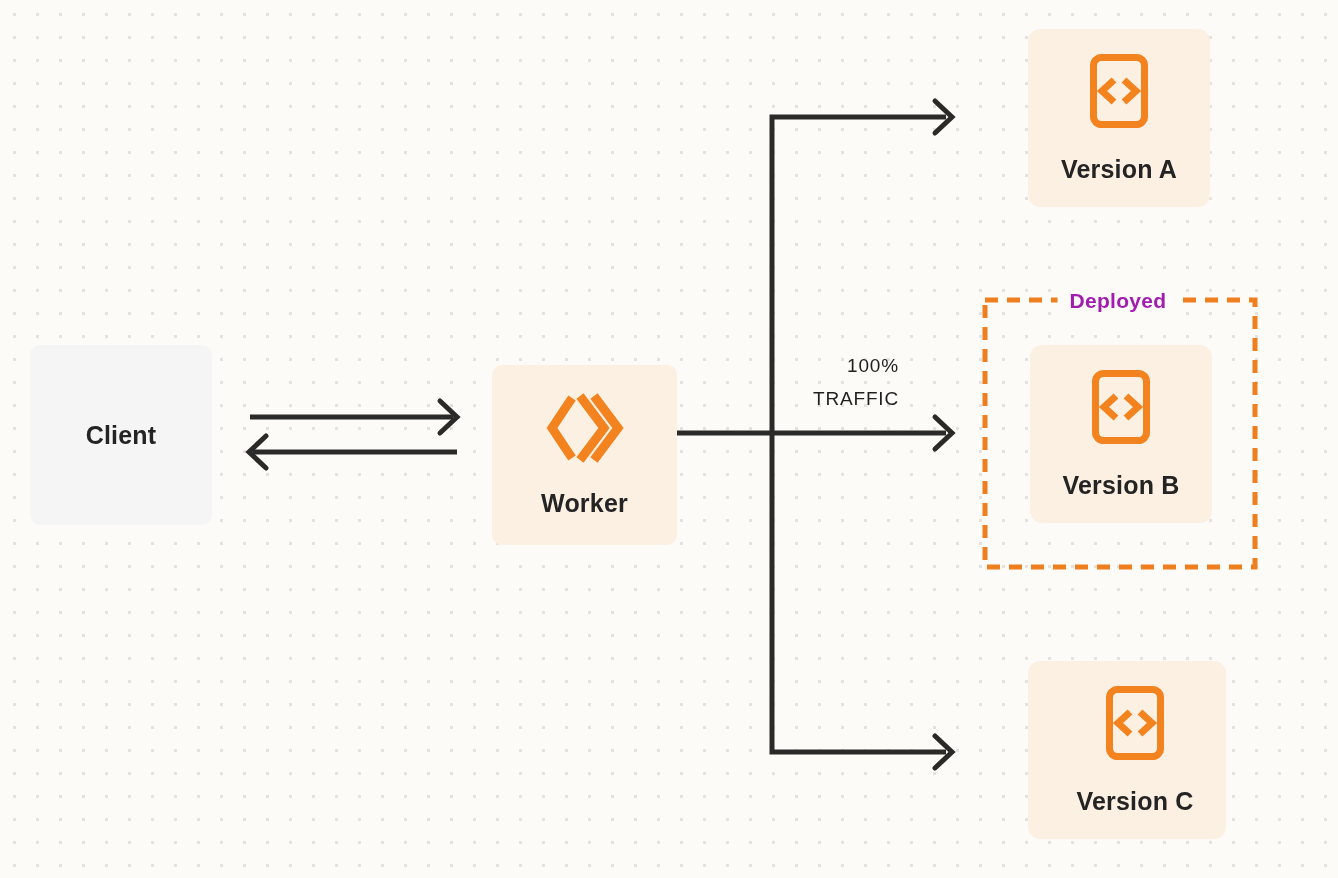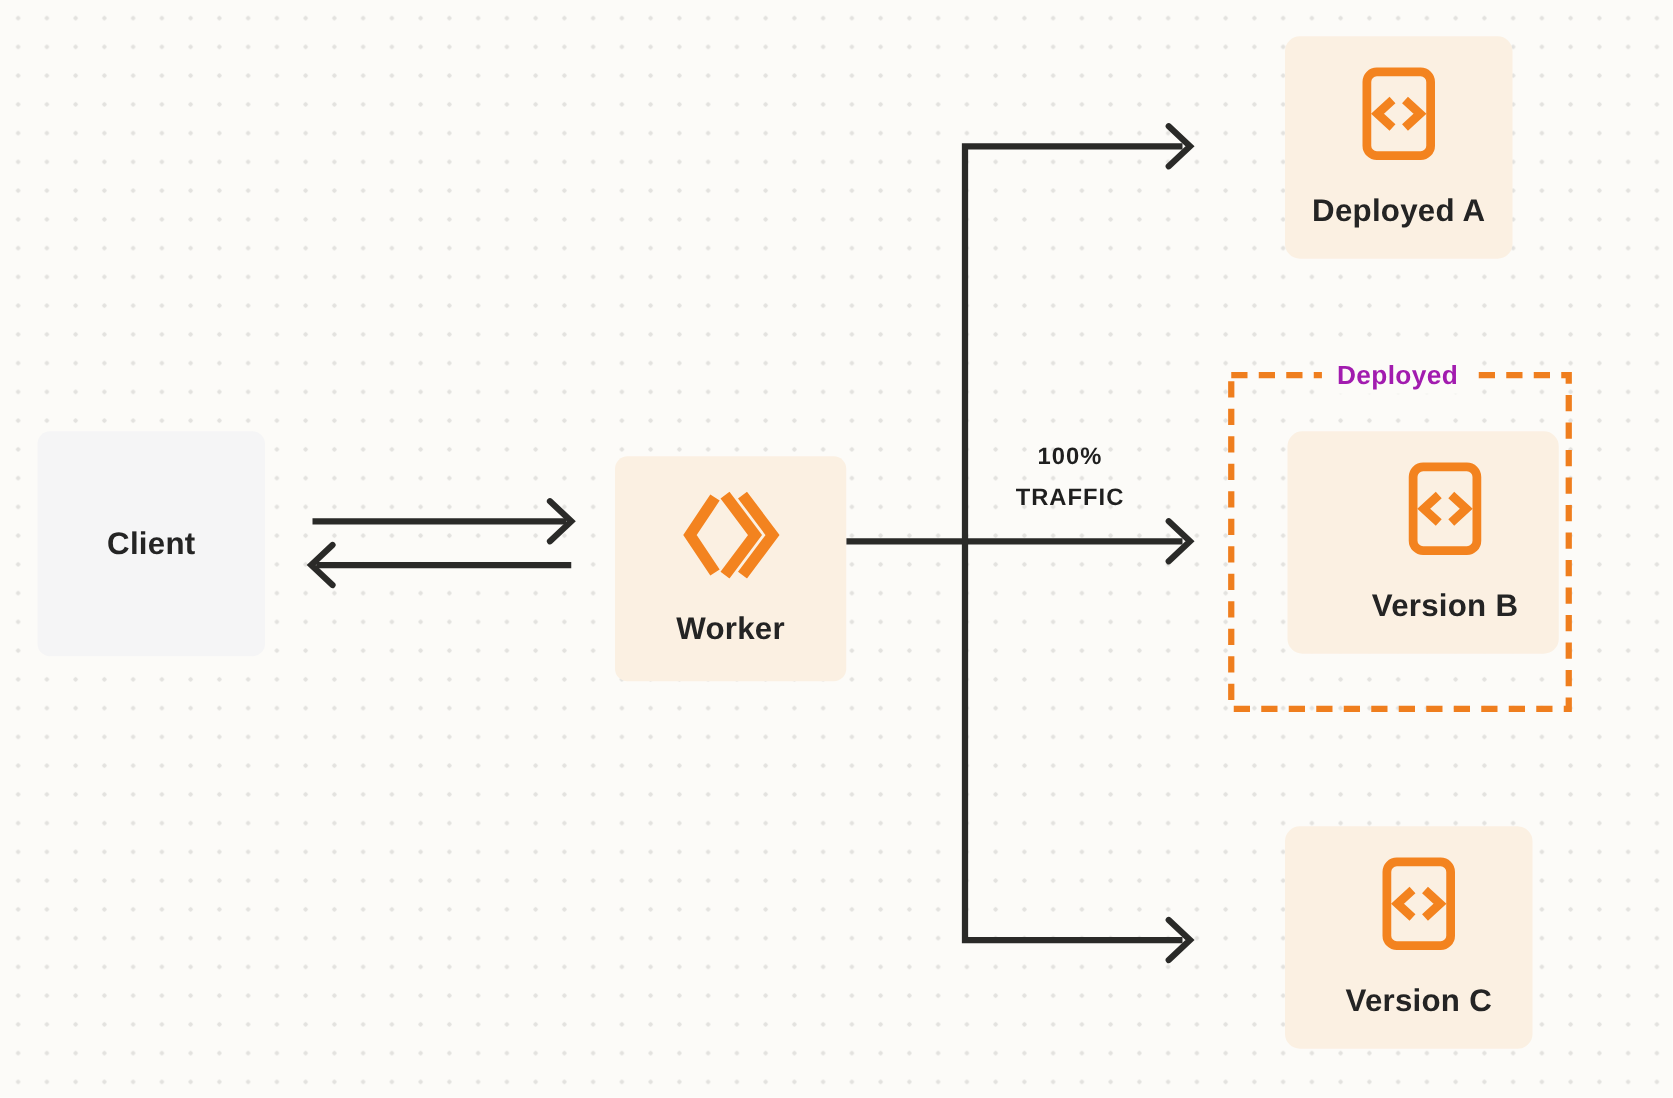--- a/index.html
+++ b/index.html
@@ -12,30 +12,30 @@
   }
   .wires{position:absolute;left:0;top:0;}
   .box{
     position:absolute;display:flex;flex-direction:column;align-items:center;justify-content:center;
     border-radius:10px;font-weight:700;font-size:25px;color:#242424;letter-spacing:0.2px;
   }
   .client{left:30px;top:345px;width:182px;height:180px;background:#F5F5F6;}
   .worker{left:492px;top:344px;width:185px;height:180px;background:#FBF0E2;gap:26px;margin-top:21px;}
   .version{width:182px;height:178px;background:#FBF0E2;gap:26px;border-radius:12px;}
   .va{left:1028px;top:29px;}
-  .vb{left:1030px;top:345px;padding-left:35px;}
+  .vb{left:1030px;top:345px;}
   .vc{left:1028px;top:661px;padding-left:16px;}
   .deployed-label{
     position:absolute;left:1118px;top:301px;transform:translate(-50%,-50%);
     background:#FCFBF8;padding:2px 12px;color:#a21caf;font-size:21px;font-weight:700;
     white-space:nowrap;letter-spacing:0.3px;
   }
   .traffic-label{
     position:absolute;left:856px;top:382px;transform:translate(-50%,-50%);
-    text-align:center;font-size:19px;font-weight:700;line-height:33px;
+    text-align:right;font-size:19px;font-weight:400;line-height:33px;
     letter-spacing:0.8px;color:#1F1F1F;white-space:nowrap;
   }
   .traffic-label span{display:block;}
 </style>
 </head>
 <body>
 
 <div class="stage">
 
   <svg class="wires" width="1338" height="878" viewBox="0 0 1338 878">
@@ -65,21 +65,21 @@
     </svg>
     <span>Worker</span>
   </div>
 
   <div class="box version va">
     <svg width="60" height="76" viewBox="0 0 60 76" fill="none">
       <rect x="4.5" y="4.5" width="51" height="67" rx="8" stroke="#F3831F" stroke-width="7"></rect>
       <polyline points="25,27 13,38 25,49" stroke="#F3831F" stroke-width="7" stroke-linejoin="miter"></polyline>
       <polyline points="35,27 47,38 35,49" stroke="#F3831F" stroke-width="7" stroke-linejoin="miter"></polyline>
     </svg>
-    <span>Deployed A</span>
+    <span>Version A</span>
   </div>
 
   <div class="box version vb">
     <svg width="60" height="76" viewBox="0 0 60 76" fill="none">
       <rect x="4.5" y="4.5" width="51" height="67" rx="8" stroke="#F3831F" stroke-width="7"></rect>
       <polyline points="25,27 13,38 25,49" stroke="#F3831F" stroke-width="7" stroke-linejoin="miter"></polyline>
       <polyline points="35,27 47,38 35,49" stroke="#F3831F" stroke-width="7" stroke-linejoin="miter"></polyline>
     </svg>
     <span>Version B</span>
   </div>

